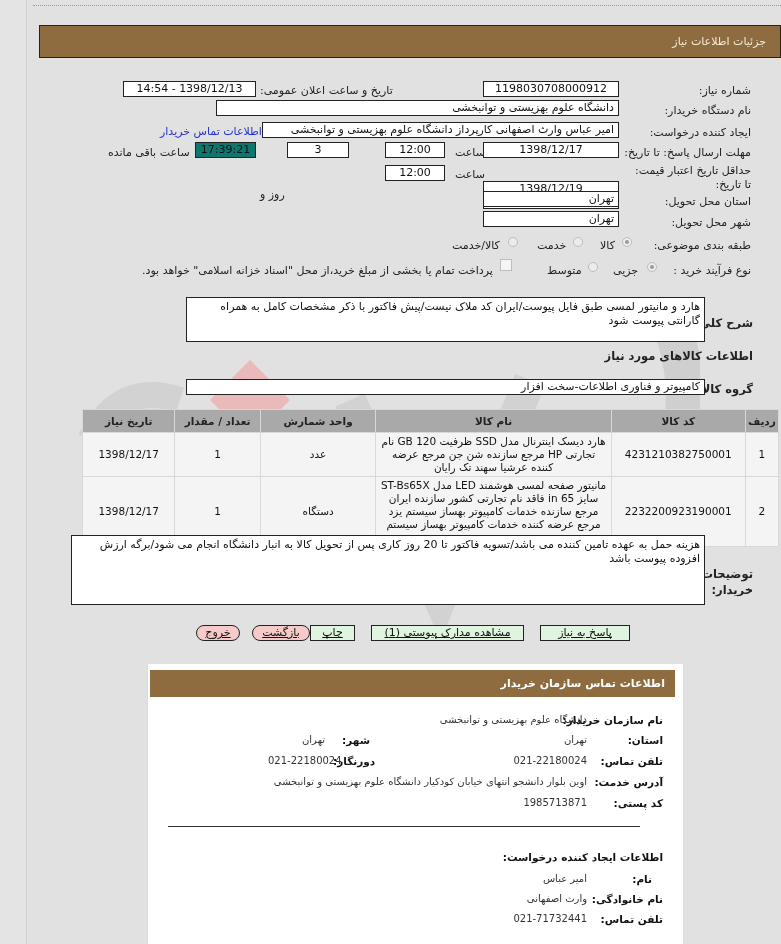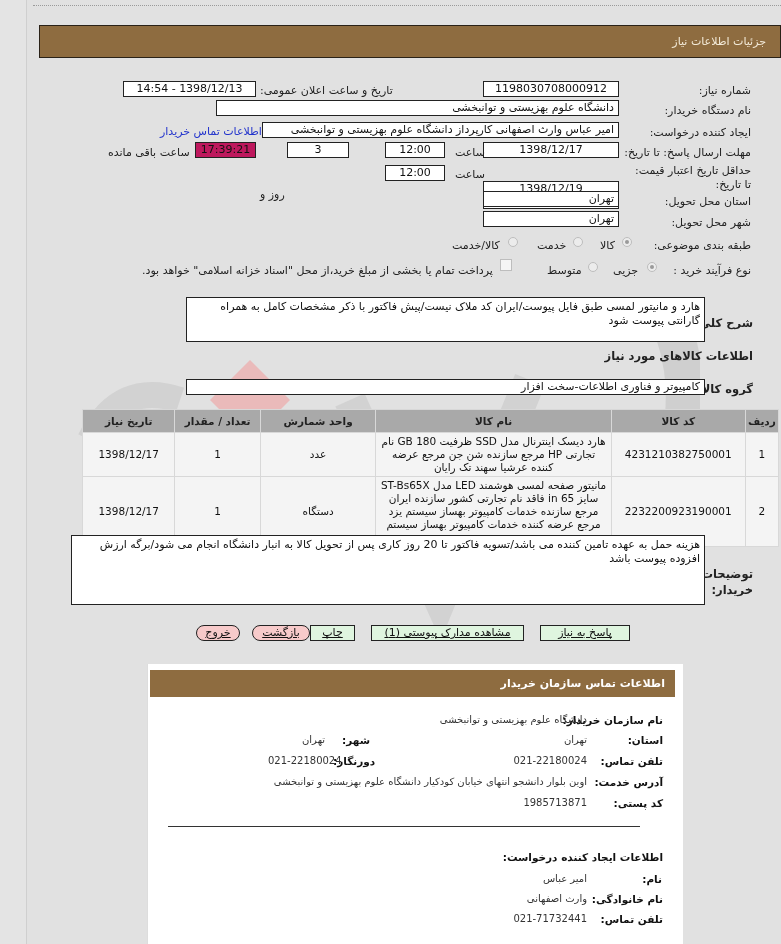--- a/index.html
+++ b/index.html
@@ -16,21 +16,21 @@
     position: absolute; left: 39px; top: 25px; width: 742px; height: 33px;
     background: #8e6c40; border: 1px solid #2a2218;
     color: #f3ead8; font-size: 11px; line-height: 31px; padding-right: 14px;
   }
   .lbl { position: absolute; font-size: 11px; color: #222; white-space: nowrap; }
   .box {
     position: absolute; background: #fff; border: 1px solid #222;
     font-size: 11px; line-height: 14px; padding: 0 4px; white-space: nowrap; overflow: hidden;
   }
   .box.center { text-align: center; }
-  .box.timer { background: #be185d; }
+  .box.timer { background: #0f766e; }
   .link { position: absolute; color: #2233cc; font-size: 11px; white-space: nowrap; cursor: pointer; }
   .radio { position: absolute; width: 10px; height: 10px; border-radius: 50%; border: 1px solid #bdbdbd; background: #ececec; }
   .radio.on::after { content: ""; position: absolute; left: 2px; top: 2px; width: 4px; height: 4px; border-radius: 50%; background: #9a9a9a; }
   .check { position: absolute; width: 12px; height: 12px; border: 1px solid #bdbdbd; background: #f5f5f5; }
   .textarea {
     position: absolute; background: #fff; border: 1px solid #222;
     font-size: 11px; line-height: 14px; padding: 2px 4px; white-space: normal;
   }
   .bold { font-weight: bold; }
   table.items {
@@ -141,21 +141,21 @@
       <th style="width:204px;">نام کالا</th>
       <th style="width:100px;">واحد شمارش</th>
       <th style="width:74px;">تعداد / مقدار</th>
       <th style="width:80px;">تاریخ نیاز</th>
     </tr>
   </thead>
   <tbody>
     <tr style="height:42px;">
       <td>1</td>
       <td>4231210382750001</td>
-      <td>هارد دیسک اینترنال مدل SSD ظرفیت 180 GB نام تجارتی HP مرجع سازنده شن جن مرجع عرضه کننده عرشیا سهند تک رایان</td>
+      <td>هارد دیسک اینترنال مدل SSD ظرفیت 120 GB نام تجارتی HP مرجع سازنده شن جن مرجع عرضه کننده عرشیا سهند تک رایان</td>
       <td>عدد</td>
       <td>1</td>
       <td>1398/12/17</td>
     </tr>
     <tr style="height:56px;">
       <td>2</td>
       <td>2232200923190001</td>
       <td>مانیتور صفحه لمسی هوشمند LED مدل ST-Bs65X سایز 65 in فاقد نام تجارتی کشور سازنده ایران مرجع سازنده خدمات کامپیوتر بهساز سیستم یزد مرجع عرضه کننده خدمات کامپیوتر بهساز سیستم یزد</td>
       <td>دستگاه</td>
       <td>1</td>
@@ -194,20 +194,20 @@
 <span class="c-lbl" style="right:118px;top:776px;">آدرس خدمت:</span>
 <span class="c-val" style="right:194px;top:776px;">اوین بلوار دانشجو انتهای خیابان کودکیار دانشگاه علوم بهزیستی و توانبخشی</span>
 
 <span class="c-lbl" style="right:118px;top:797px;">کد پستی:</span>
 <span class="c-val" style="right:194px;top:797px;">1985713871</span>
 
 <div class="hr"></div>
 
 <span class="c-lbl" style="right:118px;top:851px;">اطلاعات ایجاد کننده درخواست:</span>
 
-<span class="c-lbl" style="right:119px;top:873px;">نام:</span>
+<span class="c-lbl" style="right:129px;top:873px;">نام:</span>
 <span class="c-val" style="right:194px;top:873px;">امیر عباس</span>
 
 <span class="c-lbl" style="right:118px;top:893px;">نام خانوادگی:</span>
 <span class="c-val" style="right:194px;top:893px;">وارث اصفهانی</span>
 
 <span class="c-lbl" style="right:118px;top:913px;">تلفن تماس:</span>
 <span class="c-val" style="right:194px;top:913px;">021-71732441</span>
 
 </body></html>

